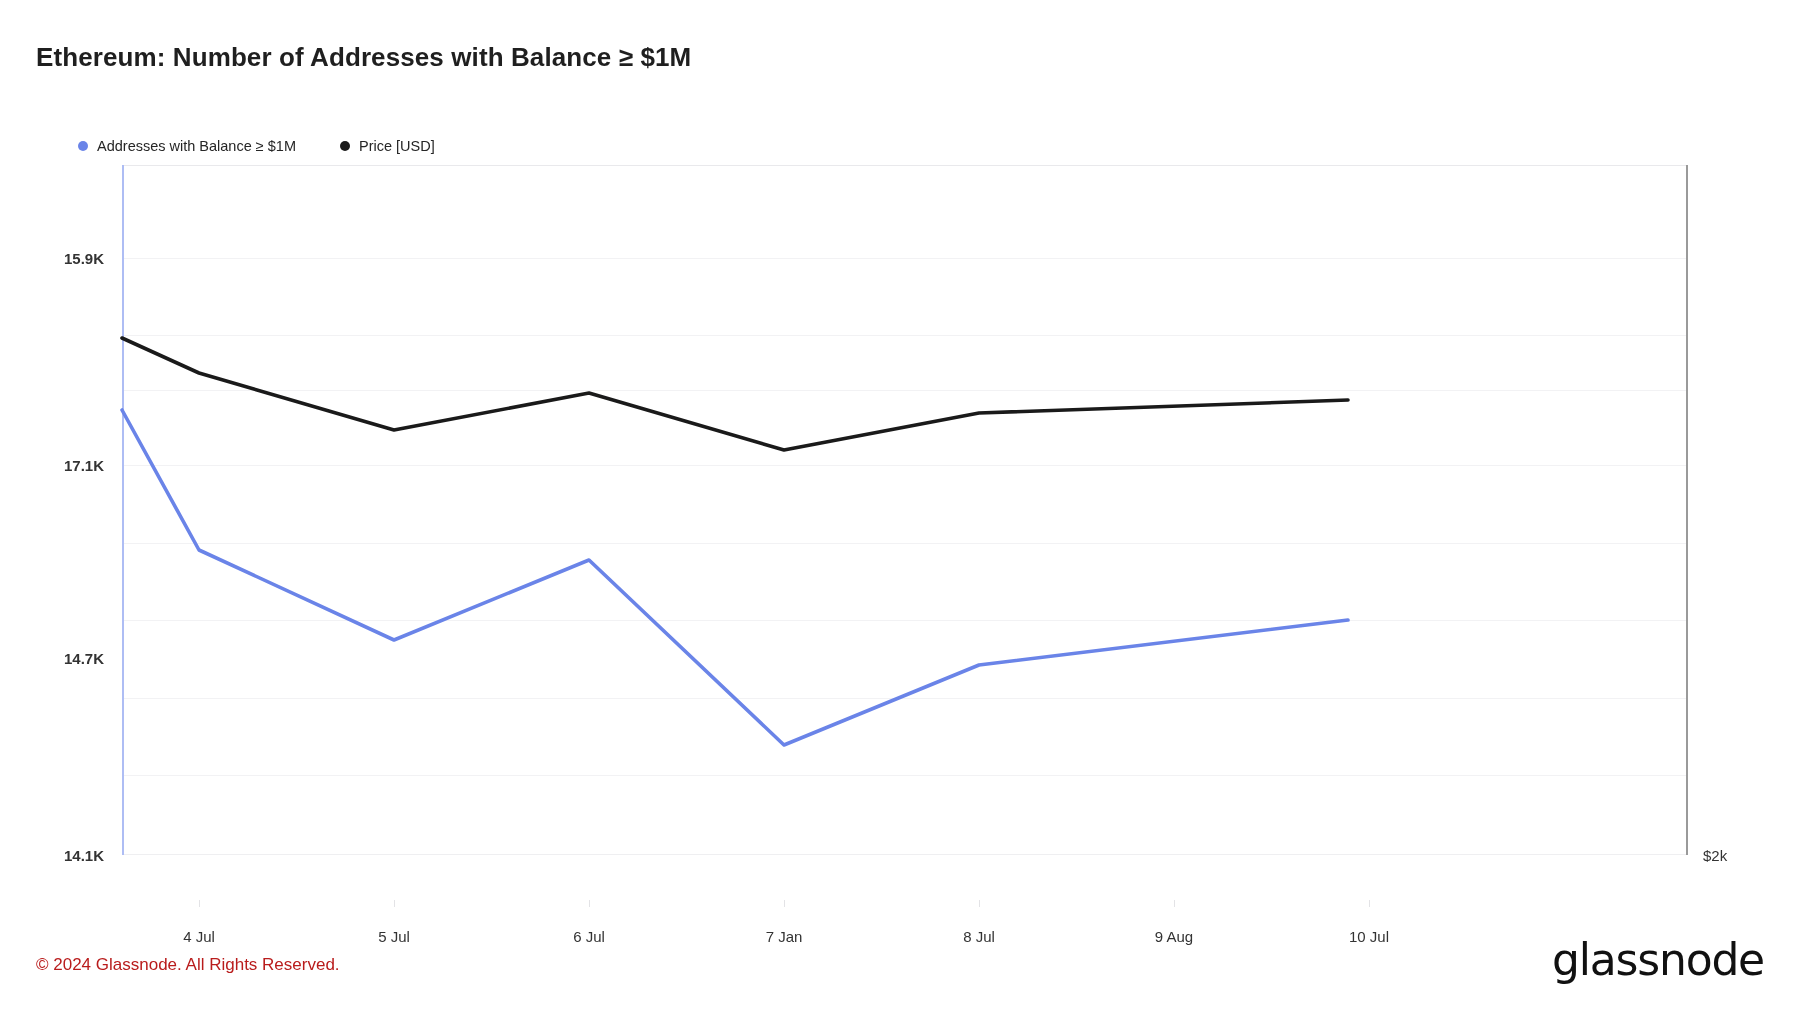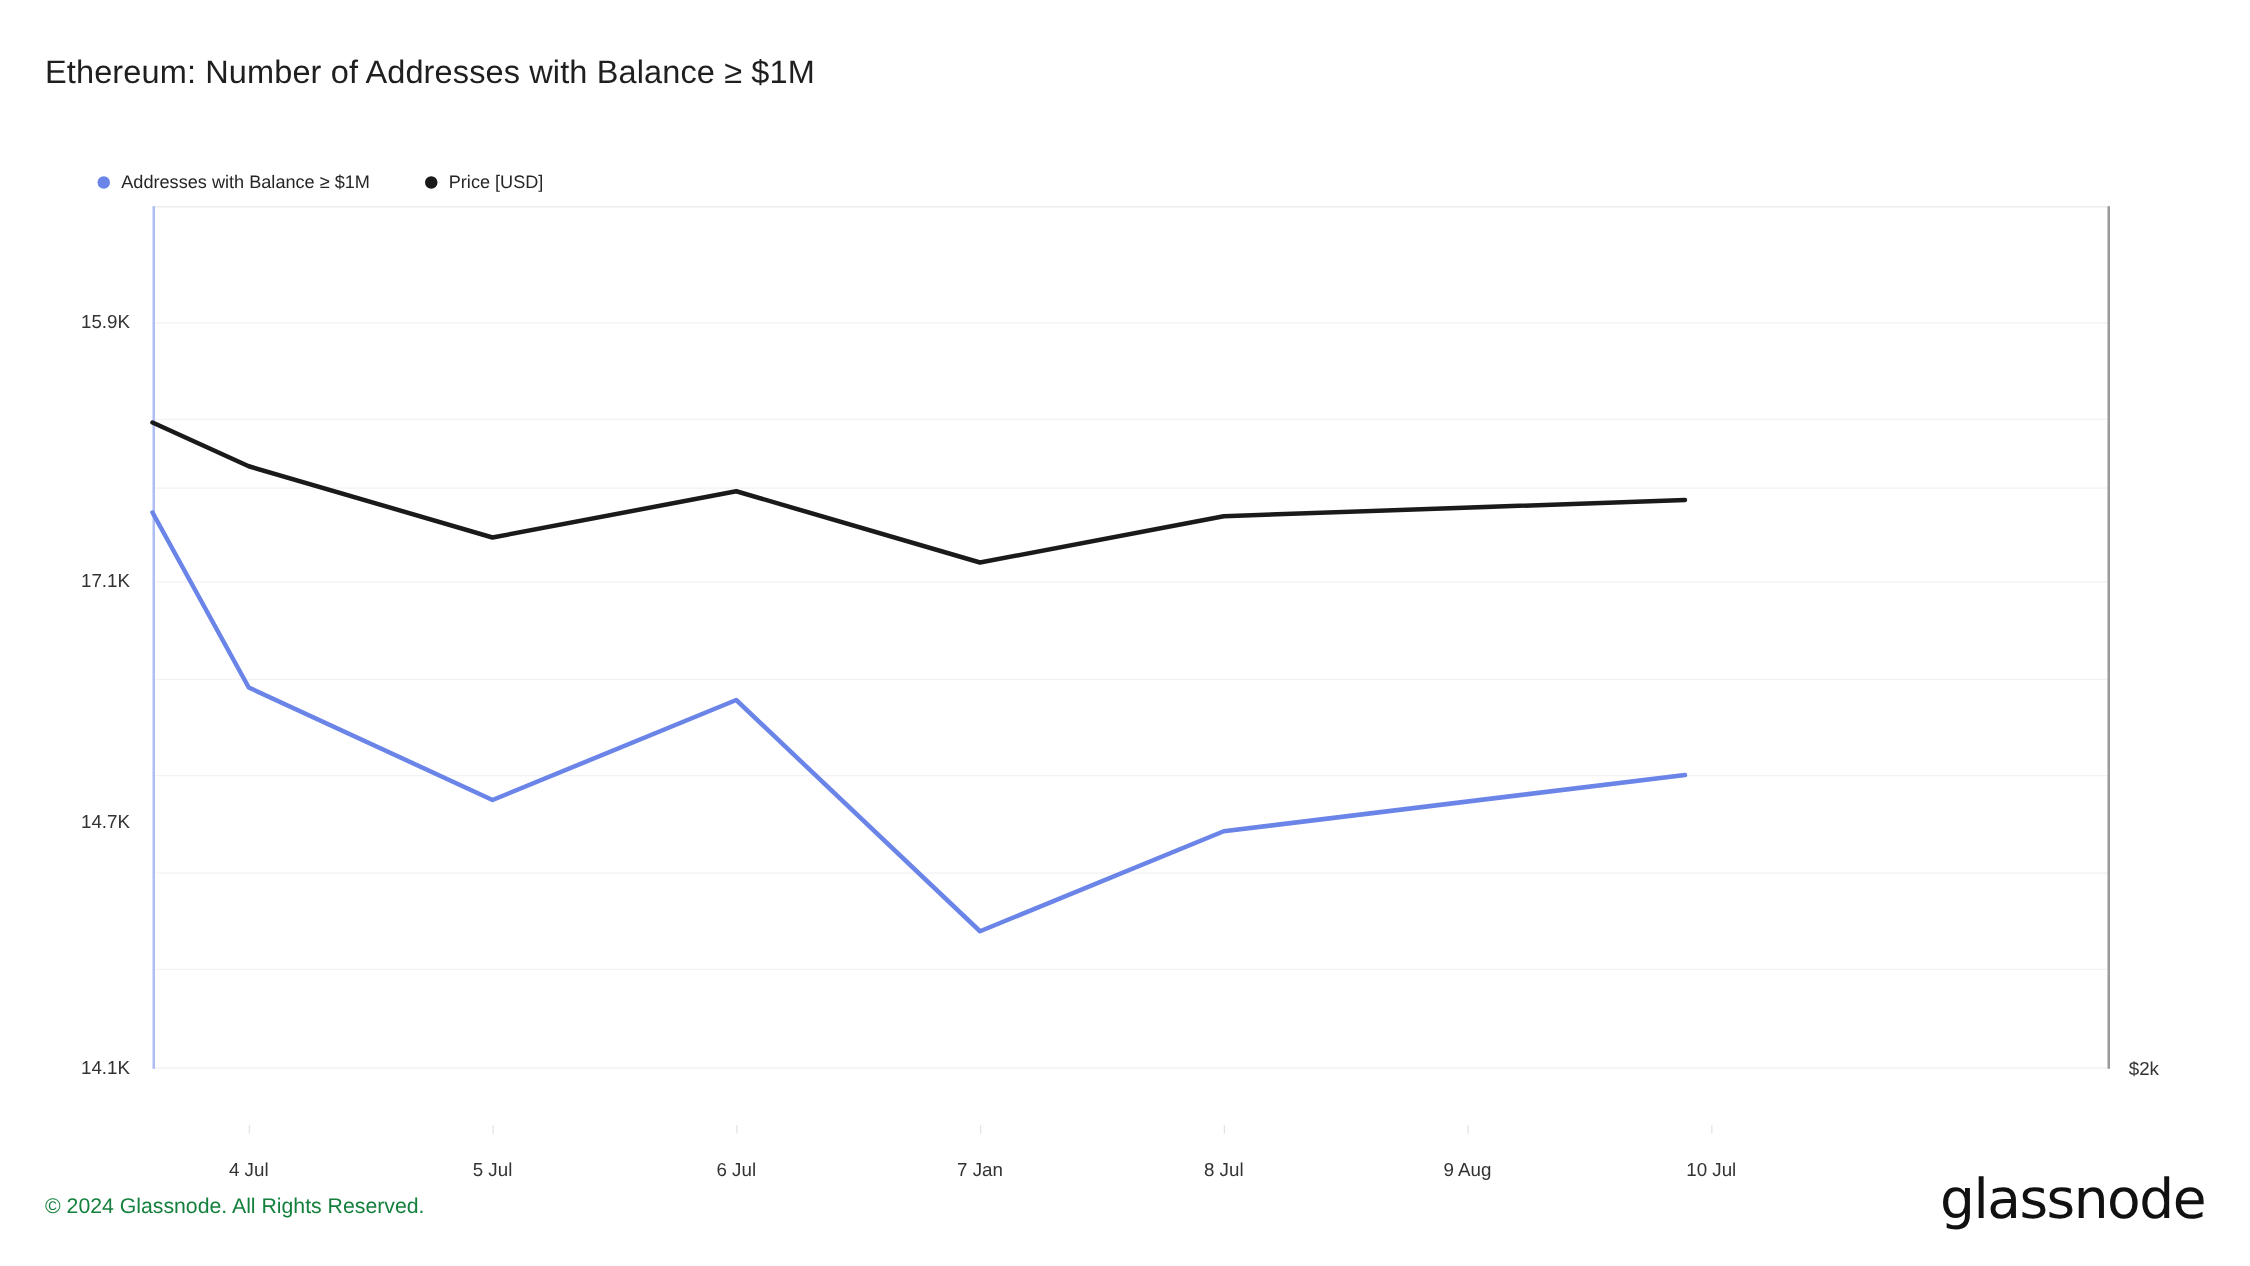--- a/index.html
+++ b/index.html
@@ -20,21 +20,21 @@
     position: absolute;
     inset: 0;
   }
 
   
   .chart-title {
     position: absolute;
     left: 36px;
     top: 42px;
     font-size: 26px;
-    font-weight: 400;
+    font-weight: 700;
     color: #1f1f1f;
     letter-spacing: 0.1px;
     white-space: nowrap;
   }
 
   
   .legend {
     position: absolute;
     left: 78px;
     top: 138px;
@@ -123,20 +123,21 @@
     position: absolute;
     left: 0;
     top: 0;
     width: 122px;
     height: 1013px;
   }
   .ylabels .ytick {
     right: 18px;
     text-align: right;
     transform: translateY(-50%);
+    font-weight: bold;
   }
 
   
   .xlabels {
     position: absolute;
     left: 0;
     top: 0;
     width: 1800px;
     height: 1013px;
     margin-top: 44px;
@@ -177,21 +178,21 @@
     height: 690px;
     overflow: visible;
   }
 
   
   .footer-copy {
     position: absolute;
     left: 36px;
     top: 955px;
     font-size: 17px;
-    color: #15803d;
+    color: #b91c1c;
     white-space: nowrap;
   }
   .brand-logo {
     position: absolute;
     right: 36px;
     top: 938px;
     font-size: 44px;
     letter-spacing: -1.2px;
     color: #111111;
     font-family: "DejaVu Sans", sans-serif;

